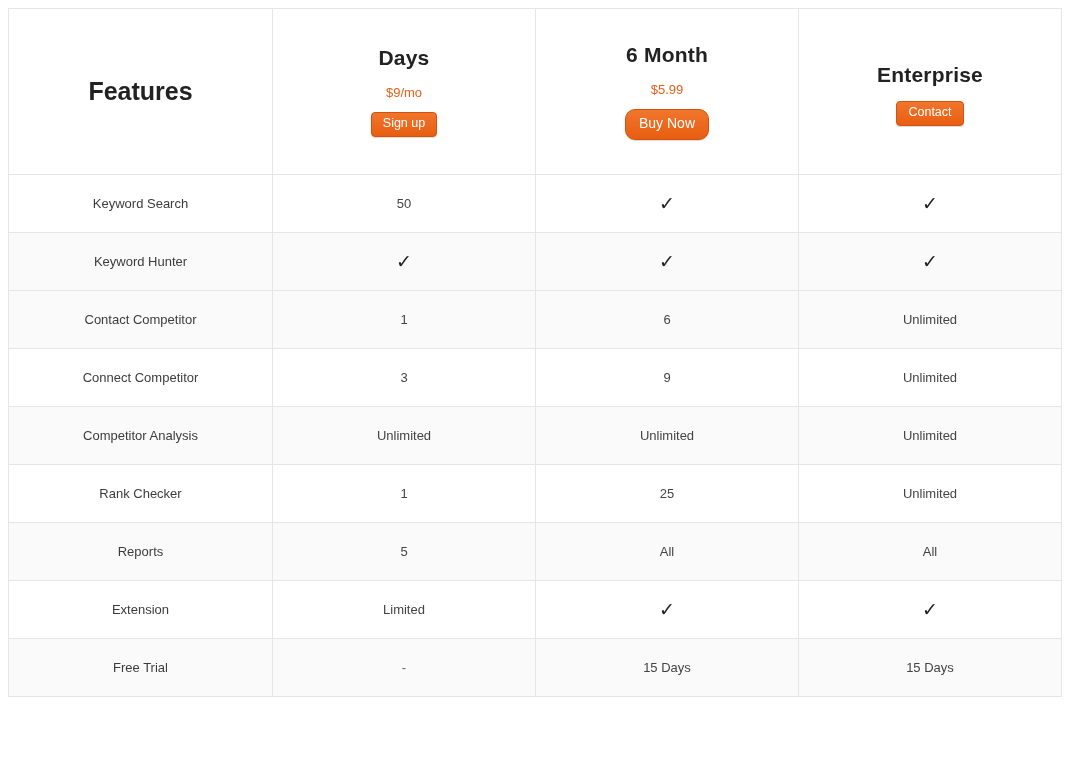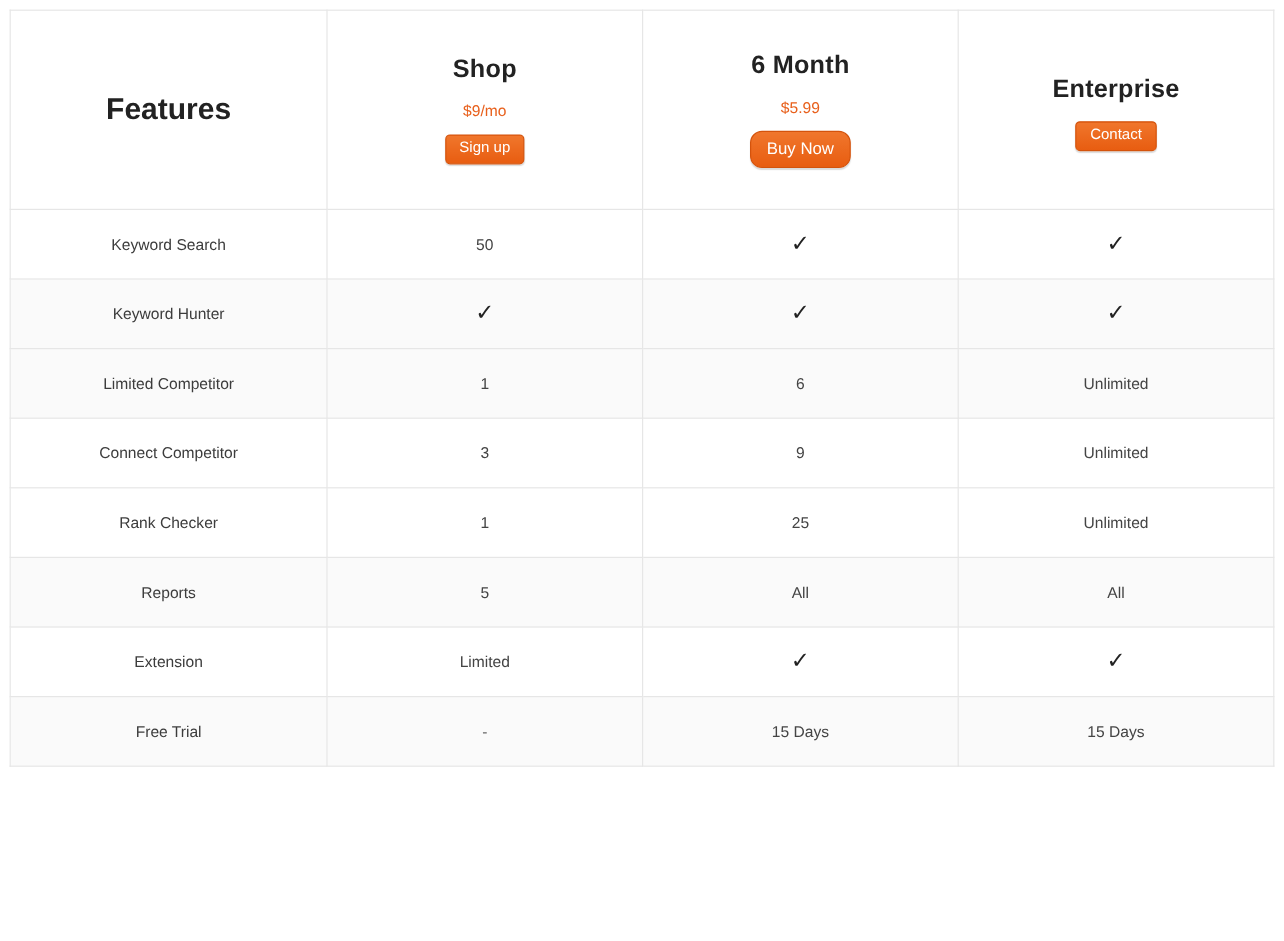--- a/index.html
+++ b/index.html
@@ -125,21 +125,21 @@
     </colgroup>
     <tbody>
       <tr class="head-row">
         <td>
           <div class="head-cell-inner">
             <div class="feature-head">Features</div>
           </div>
         </td>
         <td>
           <div class="head-cell-inner">
-            <div class="plan-name">Shop</div>
+            <div class="plan-name">Days</div>
             <div class="plan-price">$9/mo</div>
             <button class="cta small">Sign up</button>
           </div>
         </td>
         <td>
           <div class="head-cell-inner">
             <div class="plan-name">6 Month</div>
             <div class="plan-price">$5.99</div>
             <button class="cta buy">Buy Now</button>
           </div>
@@ -157,31 +157,37 @@
           <td><span class="check">✓</span></td>
           <td><span class="check">✓</span></td>
         </tr>
         <tr class="feat-row alt">
           <td><span class="feature-label">Keyword Hunter</span></td>
           <td><span class="check">✓</span></td>
           <td><span class="check">✓</span></td>
           <td><span class="check">✓</span></td>
         </tr>
         <tr class="feat-row alt">
-          <td><span class="feature-label">Limited Competitor</span></td>
+          <td><span class="feature-label">Contact Competitor</span></td>
           <td><span>1</span></td>
           <td><span>6</span></td>
           <td><span>Unlimited</span></td>
         </tr>
         <tr class="feat-row plain">
           <td><span class="feature-label">Connect Competitor</span></td>
           <td><span>3</span></td>
           <td><span>9</span></td>
           <td><span>Unlimited</span></td>
         </tr>
+        <tr class="feat-row alt">
+          <td><span class="feature-label">Competitor Analysis</span></td>
+          <td><span>Unlimited</span></td>
+          <td><span>Unlimited</span></td>
+          <td><span>Unlimited</span></td>
+        </tr>
         <tr class="feat-row plain">
           <td><span class="feature-label">Rank Checker</span></td>
           <td><span>1</span></td>
           <td><span>25</span></td>
           <td><span>Unlimited</span></td>
         </tr>
         <tr class="feat-row alt">
           <td><span class="feature-label">Reports</span></td>
           <td><span>5</span></td>
           <td><span>All</span></td>

